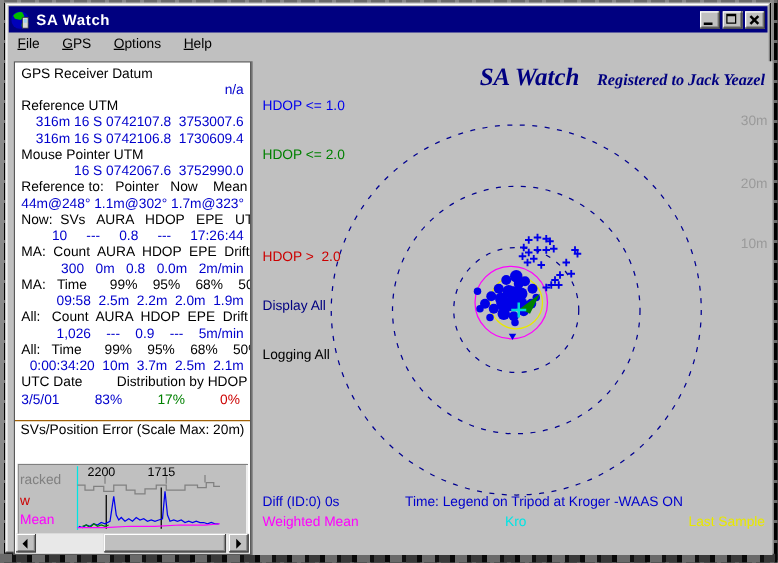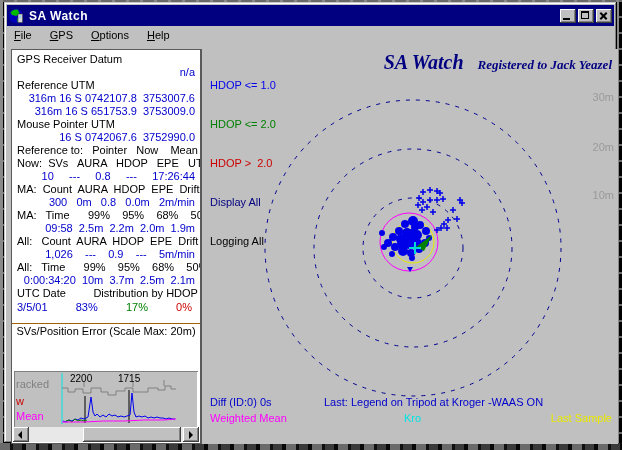--- a/index.html
+++ b/index.html
@@ -47,21 +47,21 @@
   .sb-tri-l{position:absolute;left:5px;top:4px;width:0;height:0;border:4px solid transparent;border-right-color:#000;border-left-width:0;}
   .sb-tri-r{position:absolute;left:6px;top:4px;width:0;height:0;border:4px solid transparent;border-left-color:#000;border-right-width:0;}
   .sb-track{flex:1 1 auto;position:relative;background:#e8e8e8;cursor:pointer;}
   .sb-thumb{position:absolute;left:54px;top:0;width:98px;height:15px;background:#c0c0c0;cursor:grab;
     box-shadow:inset -1px -1px #404040, inset 1px 1px #fff, inset -2px -2px #808080;}
   
   .right-panel{position:absolute;left:197px;top:47px;width:417px;height:395px;background:#c0c0c0;
     border-left:1px solid #5a5a5a;box-sizing:border-box;overflow:hidden;}
   .plot-svg{position:absolute;left:0;top:0;width:416px;height:394px;}
   .legend{position:absolute;left:8px;top:4px;font-size:11px;line-height:13px;white-space:pre;}
-  .lg0{color:#0000ee;} .lg1{color:#008000;} .lg2{color:#cc0000;} .lg3{color:#000080;} .lg4{color:#000;}
+  .lg0{color:#0000ee;} .lg1{color:#008000;} .lg2{color:#cc0000;margin-top:43px;} .lg3{color:#000080;} .lg4{color:#000;}
   .plot-title{position:absolute;top:2px;right:6px;white-space:nowrap;color:#000080;
     font-family:"Liberation Serif",serif;font-style:italic;font-weight:bold;}
   .plot-title .big{font-size:20px;} .plot-title .small{font-size:13px;margin-left:10px;}
   .scale-lbl{position:absolute;right:4px;font-size:11px;color:#9a9a9a;}
   .sl-30{top:42px;} .sl-20{top:92px;} .sl-10{top:140px;}
   .footer-row{position:absolute;font-size:11px;white-space:nowrap;}
   .f-diff{left:8px;top:347px;color:#0000cc;}
   .f-note{left:122px;top:347px;color:#0000cc;}
   .f-wm{left:8px;top:363px;color:#ff00ff;}
   .f-kro{left:202px;top:363px;color:#00e5e5;}
@@ -101,24 +101,25 @@
     <span class="menu-item"><span class="u">O</span><span>ptions</span></span>
     <span class="menu-item"><span class="u">H</span><span>elp</span></span>
   </div>
 
   <div class="left-panel">
     <div class="lrows">
       <div class="lrow">GPS Receiver Datum</div>
       <div class="lrow val">n/a</div>
       <div class="lrow">Reference UTM</div>
       <div class="lrow val">316m 16 S 0742107.8  3753007.6</div>
-      <div class="lrow val">316m 16 S 651753.9  3753009.0</div>
+      <div class="lrow val">316m 16 S 0742106.8  1730609.4</div>
       <div class="lrow">Mouse Pointer UTM</div>
       <div class="lrow val">16 S 0742067.6  3752990.0</div>
       <div class="lrow">Reference to:   Pointer   Now    Mean</div>
+      <div class="lrow val">44m@248° 1.1m@302° 1.7m@323°</div>
       <div class="lrow">Now:  SVs   AURA   HDOP   EPE   UTC</div>
       <div class="lrow val">10     ---     0.8     ---     17:26:44</div>
       <div class="lrow">MA:  Count  AURA  HDOP  EPE  Drift</div>
       <div class="lrow val">300   0m   0.8   0.0m   2m/min</div>
       <div class="lrow">MA:   Time      99%    95%    68%    50%</div>
       <div class="lrow val">09:58  2.5m  2.2m  2.0m  1.9m</div>
       <div class="lrow">All:   Count  AURA  HDOP  EPE  Drift</div>
       <div class="lrow val">1,026    ---    0.9    ---    5m/min</div>
       <div class="lrow">All:   Time      99%    95%    68%    50%</div>
       <div class="lrow val">0:00:34:20  10m  3.7m  2.5m  2.1m</div>
@@ -215,19 +216,19 @@
     <div class="plot-title">
       <span class="big">SA Watch</span>
       <span class="small">Registered to Jack Yeazel</span>
     </div>
 
     <div class="scale-lbl sl-30">30m</div>
     <div class="scale-lbl sl-20">20m</div>
     <div class="scale-lbl sl-10">10m</div>
 
     <div class="footer-row f-diff">Diff (ID:0) 0s</div>
-    <div class="footer-row f-note">Last: Legend on Tripod at Kroger -WAAS ON</div>
+    <div class="footer-row f-note">Time: Legend on Tripod at Kroger -WAAS ON</div>
     <div class="footer-row f-wm">Weighted Mean</div>
     <div class="footer-row f-kro">Kro</div>
     <div class="footer-row f-last">Last Sample</div>
   </div>
 
 </div>
 
 </body></html>

